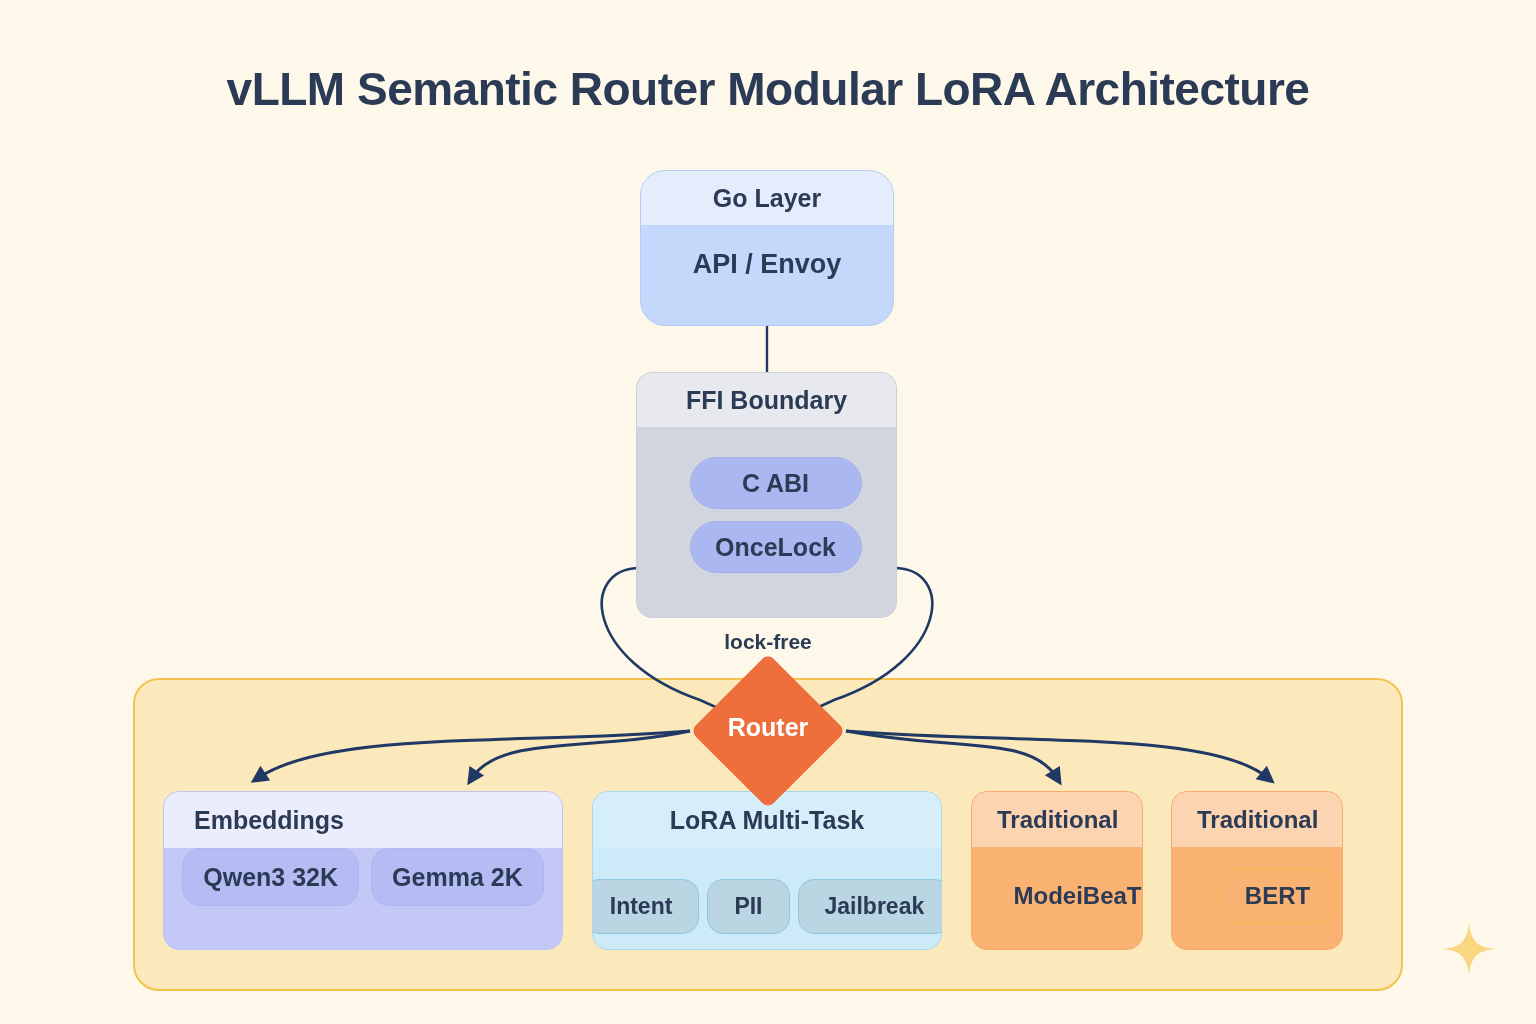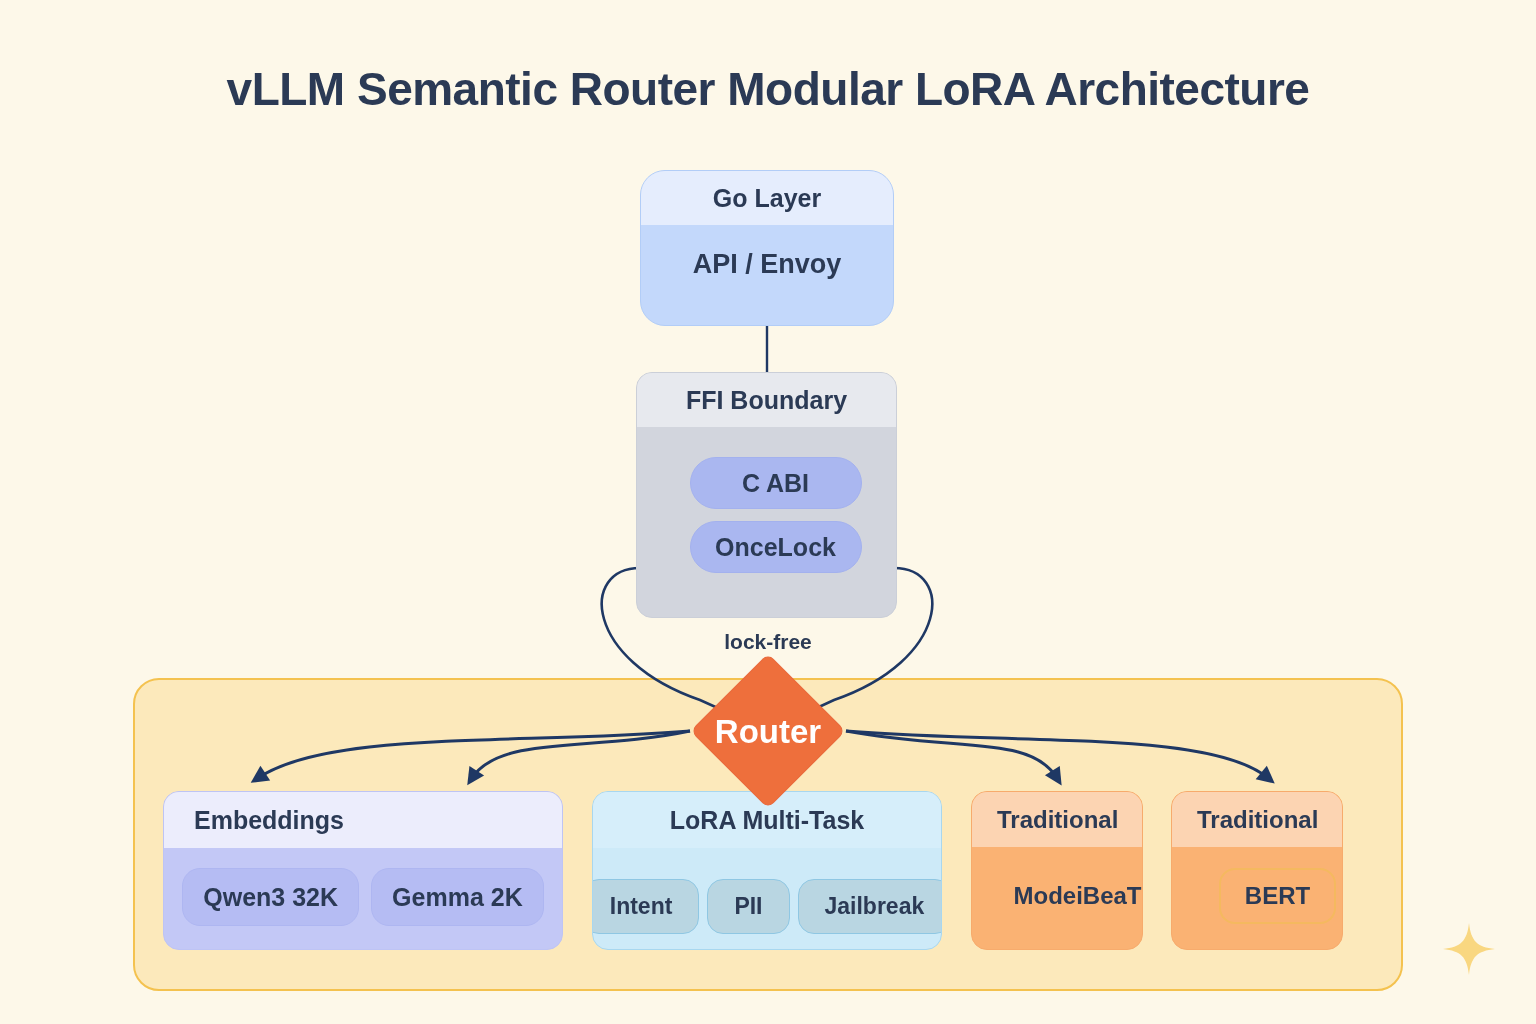--- a/index.html
+++ b/index.html
@@ -124,21 +124,21 @@
     background: #ee6f3c;
     border: 1.5px solid #e8673a;
     transform: rotate(45deg);
     border-radius: 8px;
   }
   #router .rlabel {
     position: absolute;
     left: 0; top: 38px;
     width: 168px;
     text-align: center;
-    font-size: 33px;
+    font-size: 25px;
     font-weight: 600;
     color: #ffffff;
     z-index: 2;
   }
 
   
   #backends {
     position: absolute;
     left: 133px; top: 678px;
     width: 1270px; height: 313px;
@@ -164,21 +164,21 @@
 
   
   #embeddings {
     left: 163px; top: 791px;
     width: 400px; height: 159px;
     background: #c3c8f6;
     border: 1.5px solid #bec4f4;
   }
   #embeddings .hdr { background: #ecedfc; text-align: left; padding-left: 30px; }
   #embeddings .body {
-    display: flex; align-items: center; justify-content: center;
+    display: flex; align-items: flex-start; justify-content: center;
     gap: 12px; height: 98px;
   }
   .emb-pill {
     background: #b5bcf3;
     border: 1.5px solid #aeb6f1;
     border-radius: 18px;
     height: 58px;
     padding: 0 20px;
     display: flex; align-items: center; justify-content: center;
     font-size: 25px; font-weight: 700; color: #2b3a55;

